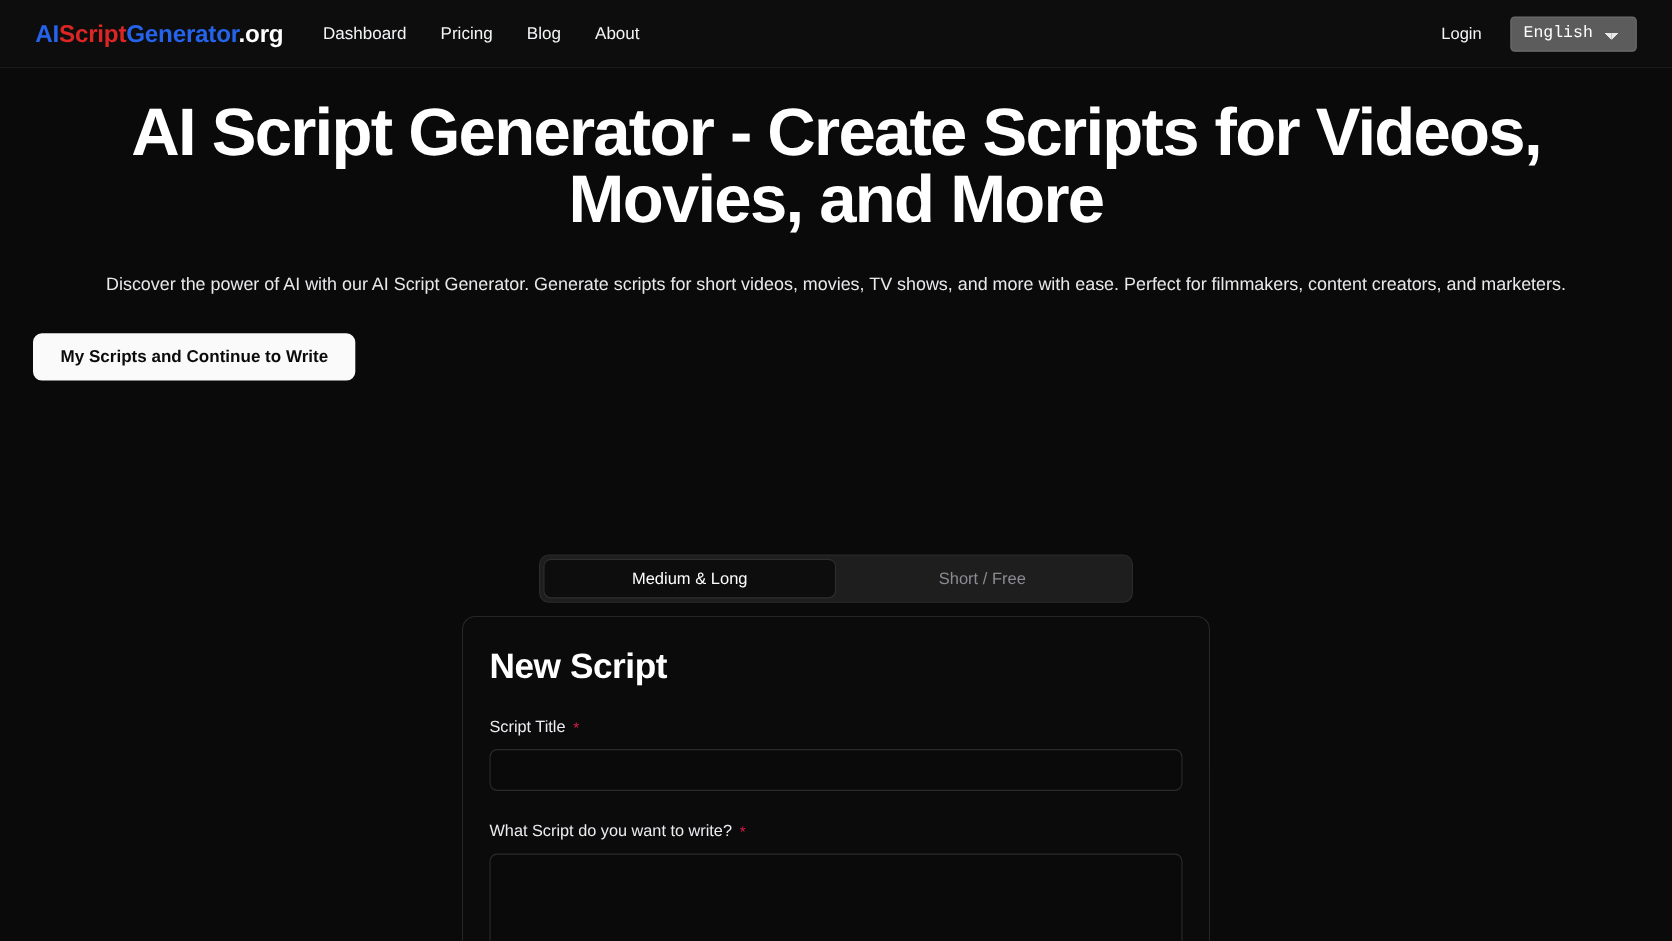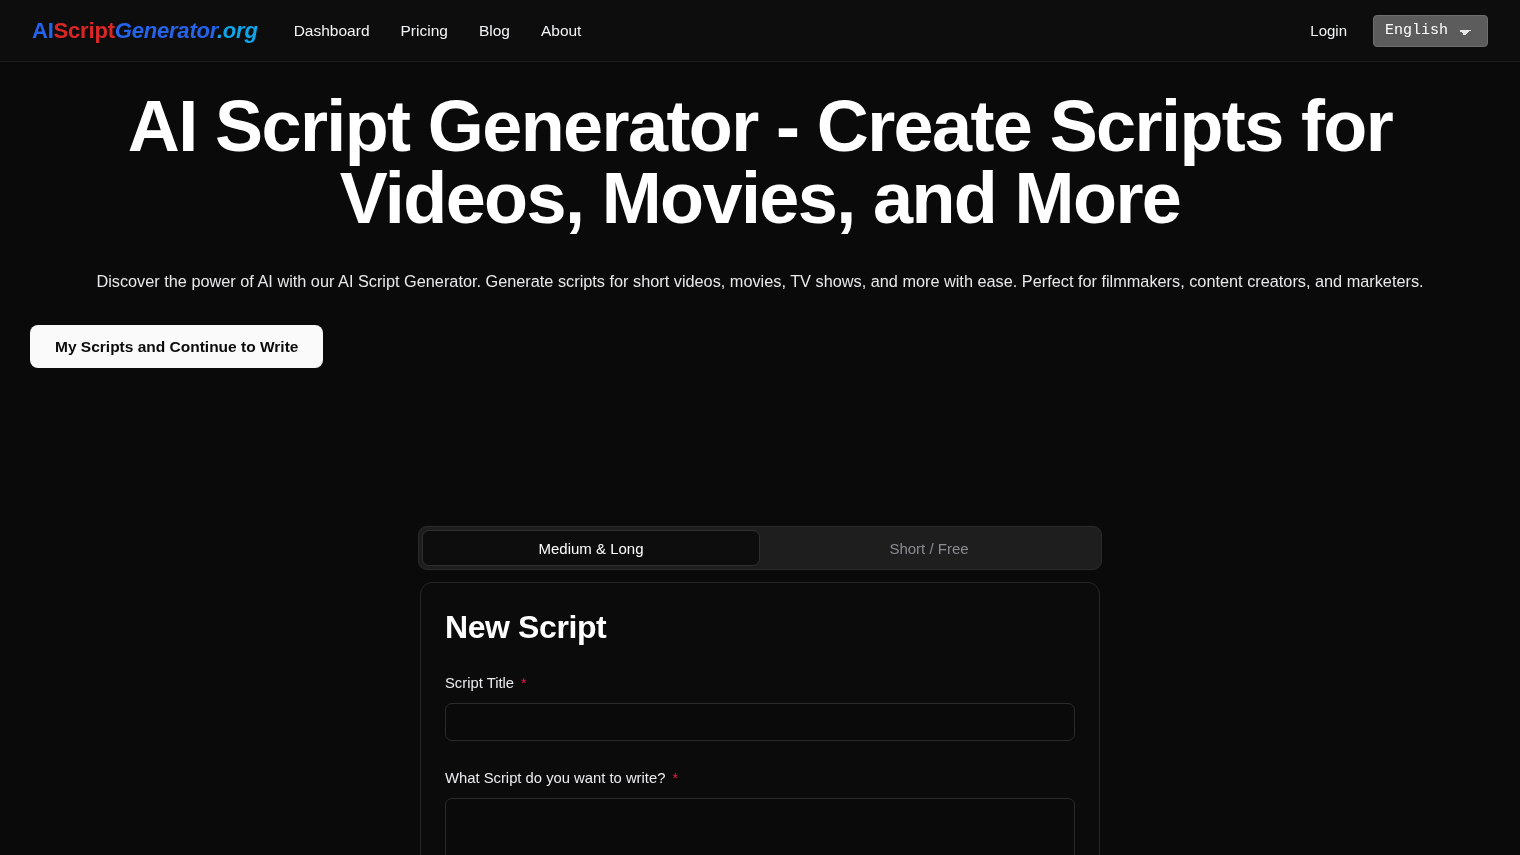--- a/index.html
+++ b/index.html
@@ -32,22 +32,22 @@
   .logo {
     font-size: 22px;
     font-weight: 700;
     letter-spacing: -0.2px;
     white-space: nowrap;
     margin-right: 36px;
     cursor: pointer;
   }
   .logo .seg-ai      { color: #2563eb; }
   .logo .seg-script  { color: #dc2626; }
-  .logo .seg-gen     { color: #2563eb; font-style: italic; }
-  .logo .seg-org     { color: #0ea5e9; font-style: italic; }
+  .logo .seg-gen     { color: #2563eb; }
+  .logo .seg-org     { color: #ffffff; }
 
   .nav {
     display: flex;
     align-items: flex-start;
     gap: 31px;
   }
   .nav a {
     color: #f3f4f6;
     font-size: 15.5px;
     text-decoration: none;
@@ -87,21 +87,21 @@
     outline: none;
   }
 
   
   .hero {
     text-align: center;
     padding: 28px 30px 0 30px;
   }
 
   .hero h1 {
-    font-size: 72px;
+    font-size: 61px;
     line-height: 1.0;
     font-weight: 700;
     letter-spacing: -1.6px;
     color: #ffffff;
     max-width: 1420px;
     margin: 0 auto;
   }
 
   .hero-sub {
     margin-top: 36px;
@@ -131,21 +131,21 @@
 
   
   .form-section {
     margin-top: 158px;
     display: flex;
     flex-direction: column;
     align-items: center;
   }
 
   .tabs {
-    width: 684px;
+    width: 540px;
     height: 44px;
     background: #1e1e1e;
     border: 1px solid #2b2b2b;
     border-radius: 9px;
     display: flex;
     padding: 3px;
     gap: 0;
   }
 
   .tab {

